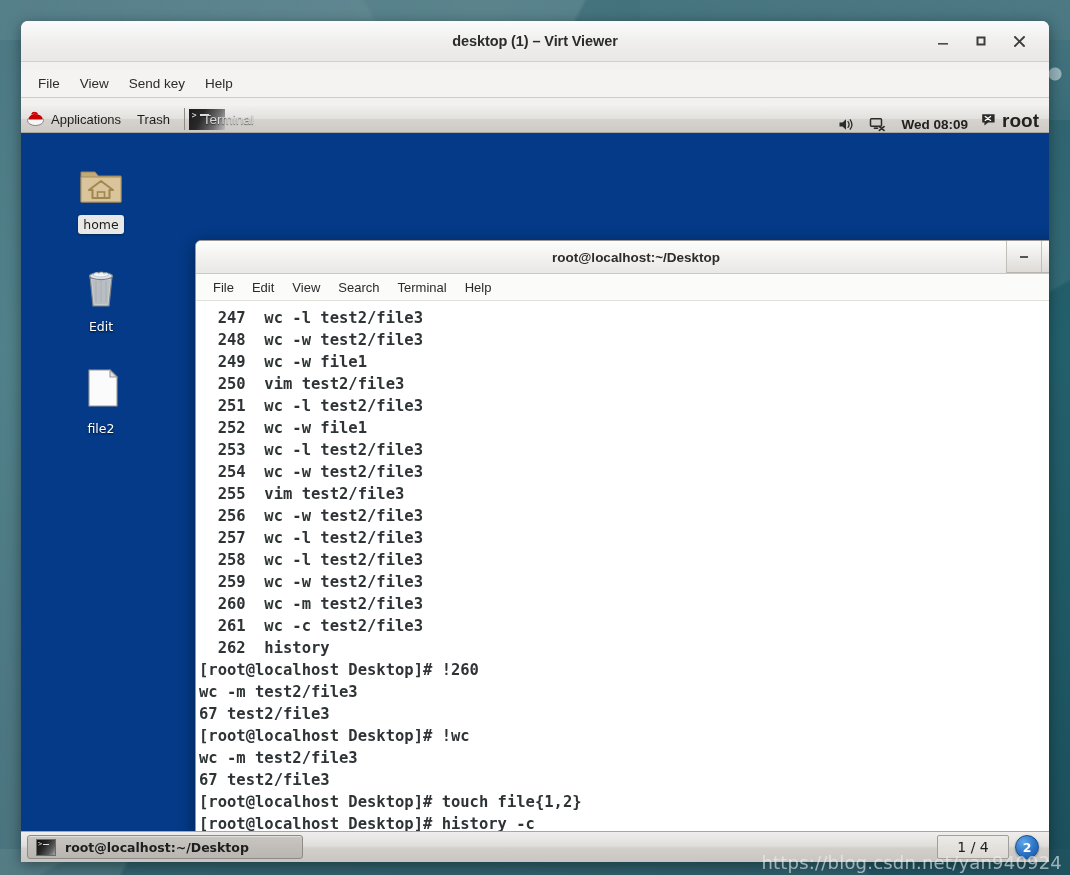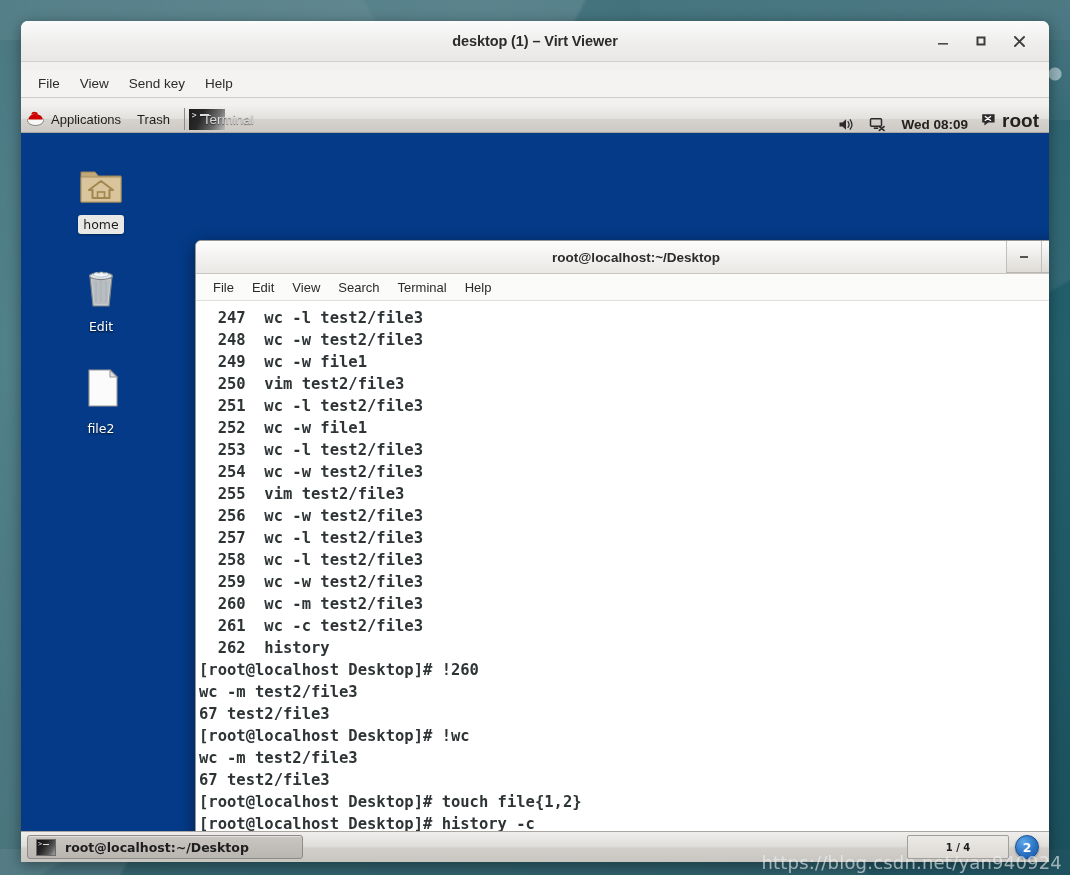--- a/index.html
+++ b/index.html
@@ -201,25 +201,25 @@
     border: 1px solid #6b6b6b; position: relative; overflow:hidden;
   }
   #taskbar-icon .pr { position:absolute; left:1px; top:0px; color:#e5e5e5; font-size:7px;
        font-family:"DejaVu Sans Mono", monospace; line-height:9px; }
   #taskbar-icon .ul { position:absolute; left:6px; top:4px; width:6px; height:1.5px; background:#e0e0e0; }
   #taskbar-label { font-size: 12.5px; color: #1e1e1e; font-weight: 700;
       font-family:"DejaVu Sans", sans-serif; white-space:nowrap; }
 
   #bottom-right { margin-left:auto; display:flex; align-items:center; gap:6px; padding-right:4px; }
   #workspace-switcher {
-    height: 22px; min-width: 52px; padding: 0 24px;
+    height: 22px; min-width: 52px; padding: 0 9px;
     display:flex; align-items:center; justify-content:center;
     background: linear-gradient(180deg, #eceae7, #dcd9d4);
     border: 1px solid #a29e99; border-radius: 2px;
-    font-size: 10px; font-weight: 700; color: #1d1d1d;
+    font-size: 14px; font-weight: 400; color: #1d1d1d;
     font-family:"DejaVu Sans", sans-serif;
   }
   #notify-badge {
     width: 22px; height: 22px; border-radius: 50%;
     background: radial-gradient(circle at 35% 28%, #5fa8e8 0%, #2a72c4 55%, #1a57a0 100%);
     border: 1px solid #18508f;
     display:flex; align-items:center; justify-content:center;
     color: #ffffff; font-size: 12.5px; font-weight: 700;
     font-family:"DejaVu Sans", sans-serif;
     box-shadow: 0 1px 2px rgba(0,0,0,0.35);

